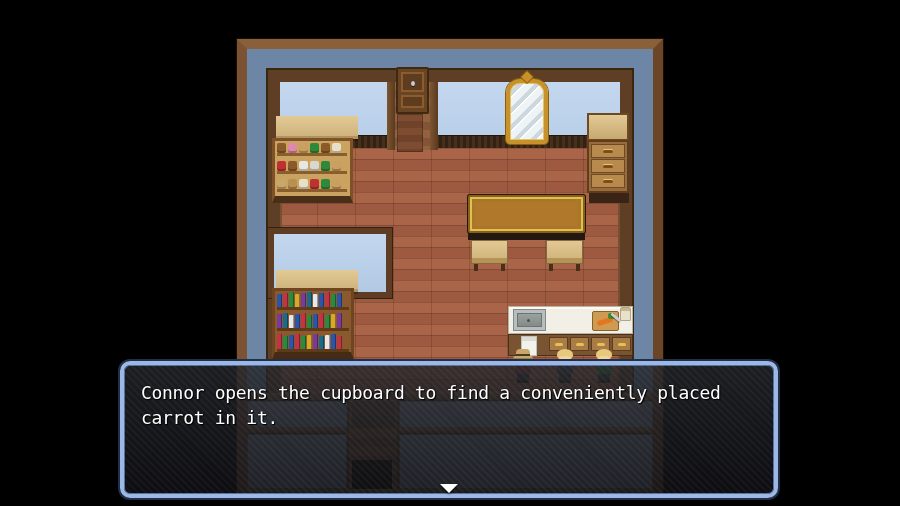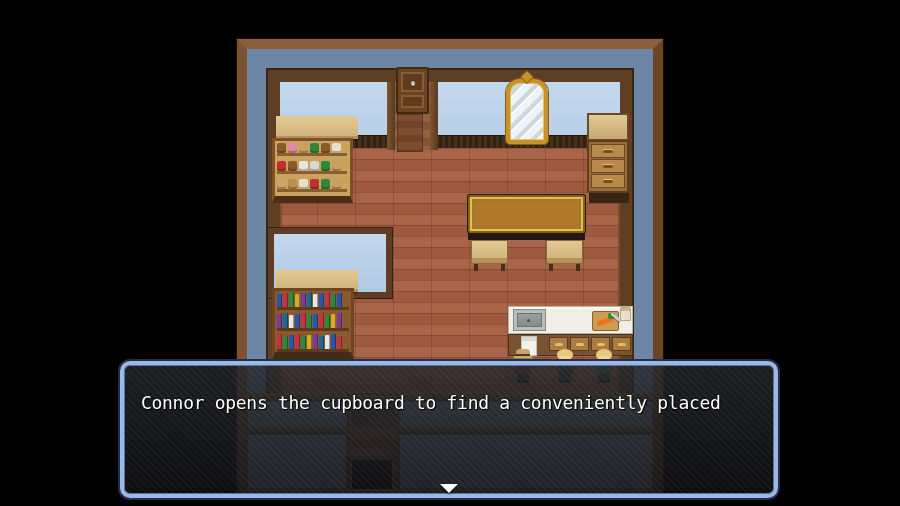--- a/index.html
+++ b/index.html
@@ -107,21 +107,21 @@
   .doorway{left:352px;top:460px;width:40px;height:37px;background:var(--doorway-black);}
   .bottom-black{left:0;top:497px;width:900px;height:9px;background:#000;}
 
   
   .message-window{left:120px;top:361px;width:658px;height:137px;border-radius:10px;
     border:4px solid var(--dialog-border-blue);
     box-shadow:0 0 0 2px #232f48, inset 0 0 0 1px #55719f;
     background:linear-gradient(180deg,rgba(34,36,40,.84),rgba(16,16,20,.87));z-index:10;}
   .message-window::before{content:'';position:absolute;inset:0;border-radius:6px;
     background:repeating-linear-gradient(45deg,rgba(255,255,255,.035) 0 2px,rgba(255,255,255,0) 2px 5px);}
-  .message-text{left:17px;top:23px;width:620px;color:#fff;font-size:18px;line-height:29px;letter-spacing:-.3px;
+  .message-text{left:17px;top:13px;width:620px;color:#fff;font-size:18px;line-height:29px;letter-spacing:-.3px;
     text-shadow:1px 1px 1px #000, 0 0 2px rgba(0,0,0,.8);white-space:pre;}
   .continue-arrow{left:50%;bottom:1px;transform:translateX(-50%);width:0;height:0;
     border-left:9px solid transparent;border-right:9px solid transparent;border-top:9px solid #fff;
     filter:drop-shadow(0 1px 1px rgba(0,0,0,.8));}
 </style>
 </head>
 <body>
 
 <div id="stage" style="--background: #000000; --map-moat-blue: #6d86a5; --wall-blue: #b9cfe9; --floor-red-brown: #a25f44; --counter-tan: #d9bf8a; --table-top: #b0782a; --table-gold-trim: #e0c052; --counter-white: #f2efe6; --carrot-orange: #e5761e; --carrot-green: #3f8c2e; --dialog-border-blue: #9cb8e4; --panel-gray-blue: #7e90a4; --beam-brown: #7a5332; --doorway-black: #0d0b08;">
 
@@ -302,16 +302,17 @@
   <div class="panel p2a"></div>
   <div class="panel p2b"></div>
   <div class="wall-col"></div>
   <div class="wall-col-dark"></div>
   <div class="doorway"></div>
   <div class="beam b3"></div>
   <div class="bottom-black"></div>
 
   <div class="message-window">
     <div class="message-text">Connor opens the cupboard to find a conveniently placed</div>
+    <div class="message-text" style="top:38px;">carrot in it.</div>
     <div class="continue-arrow"></div>
   </div>
 
 </div>
 
 </body></html>

